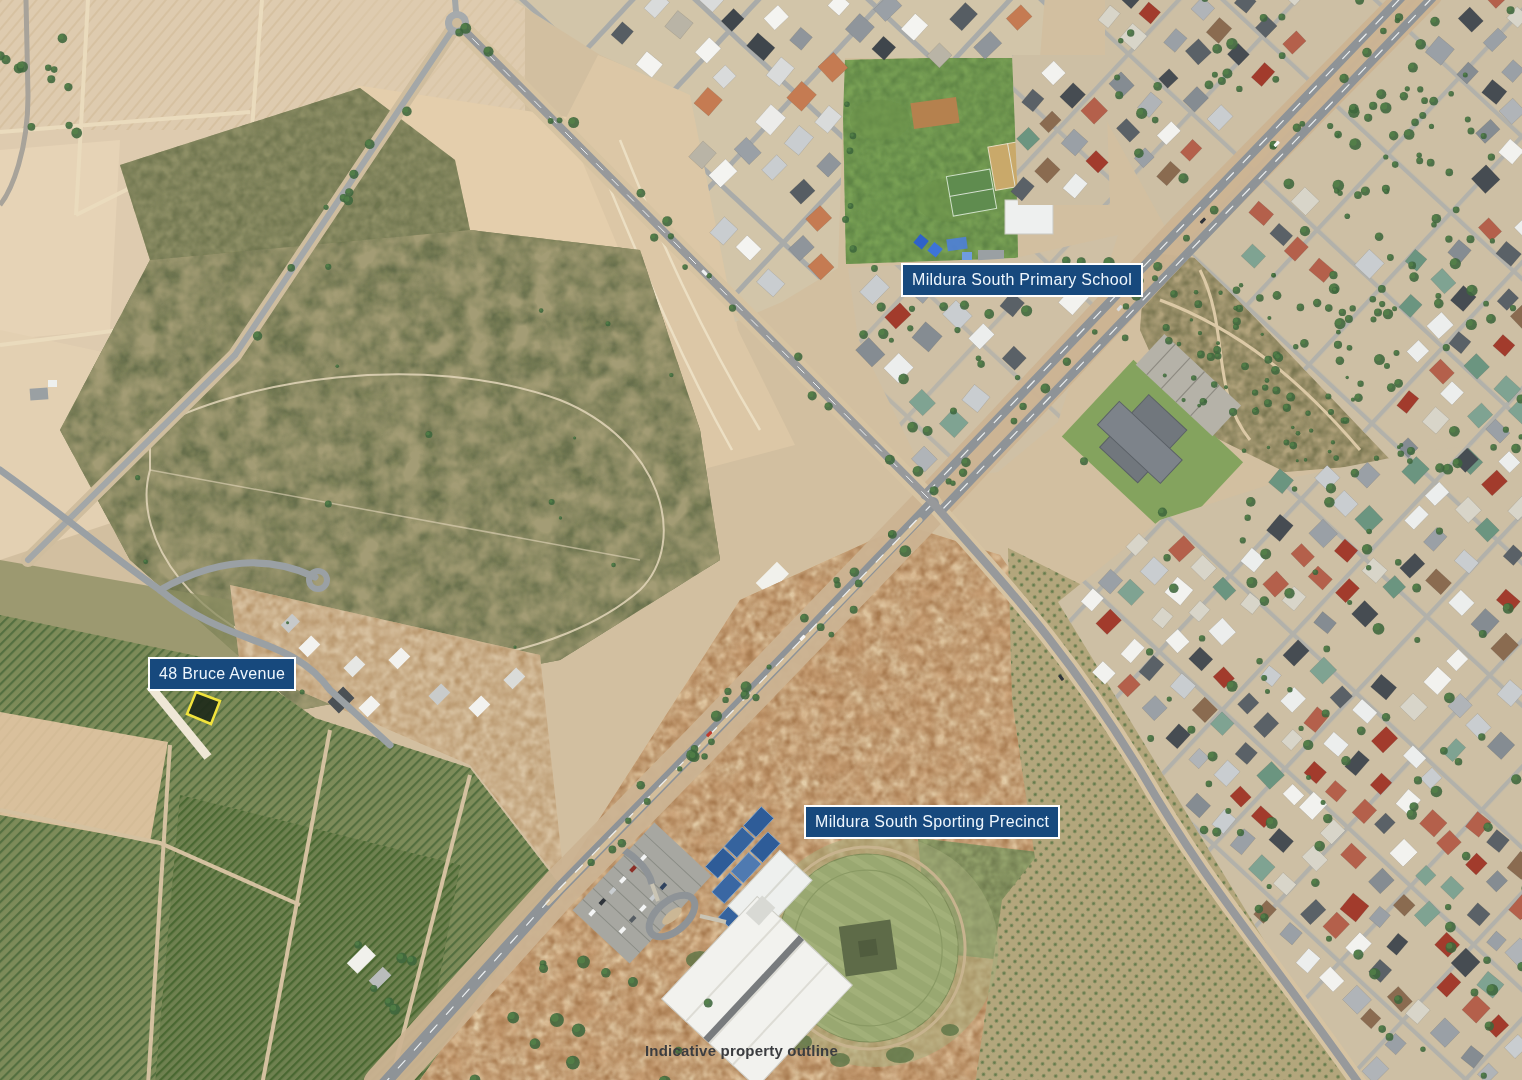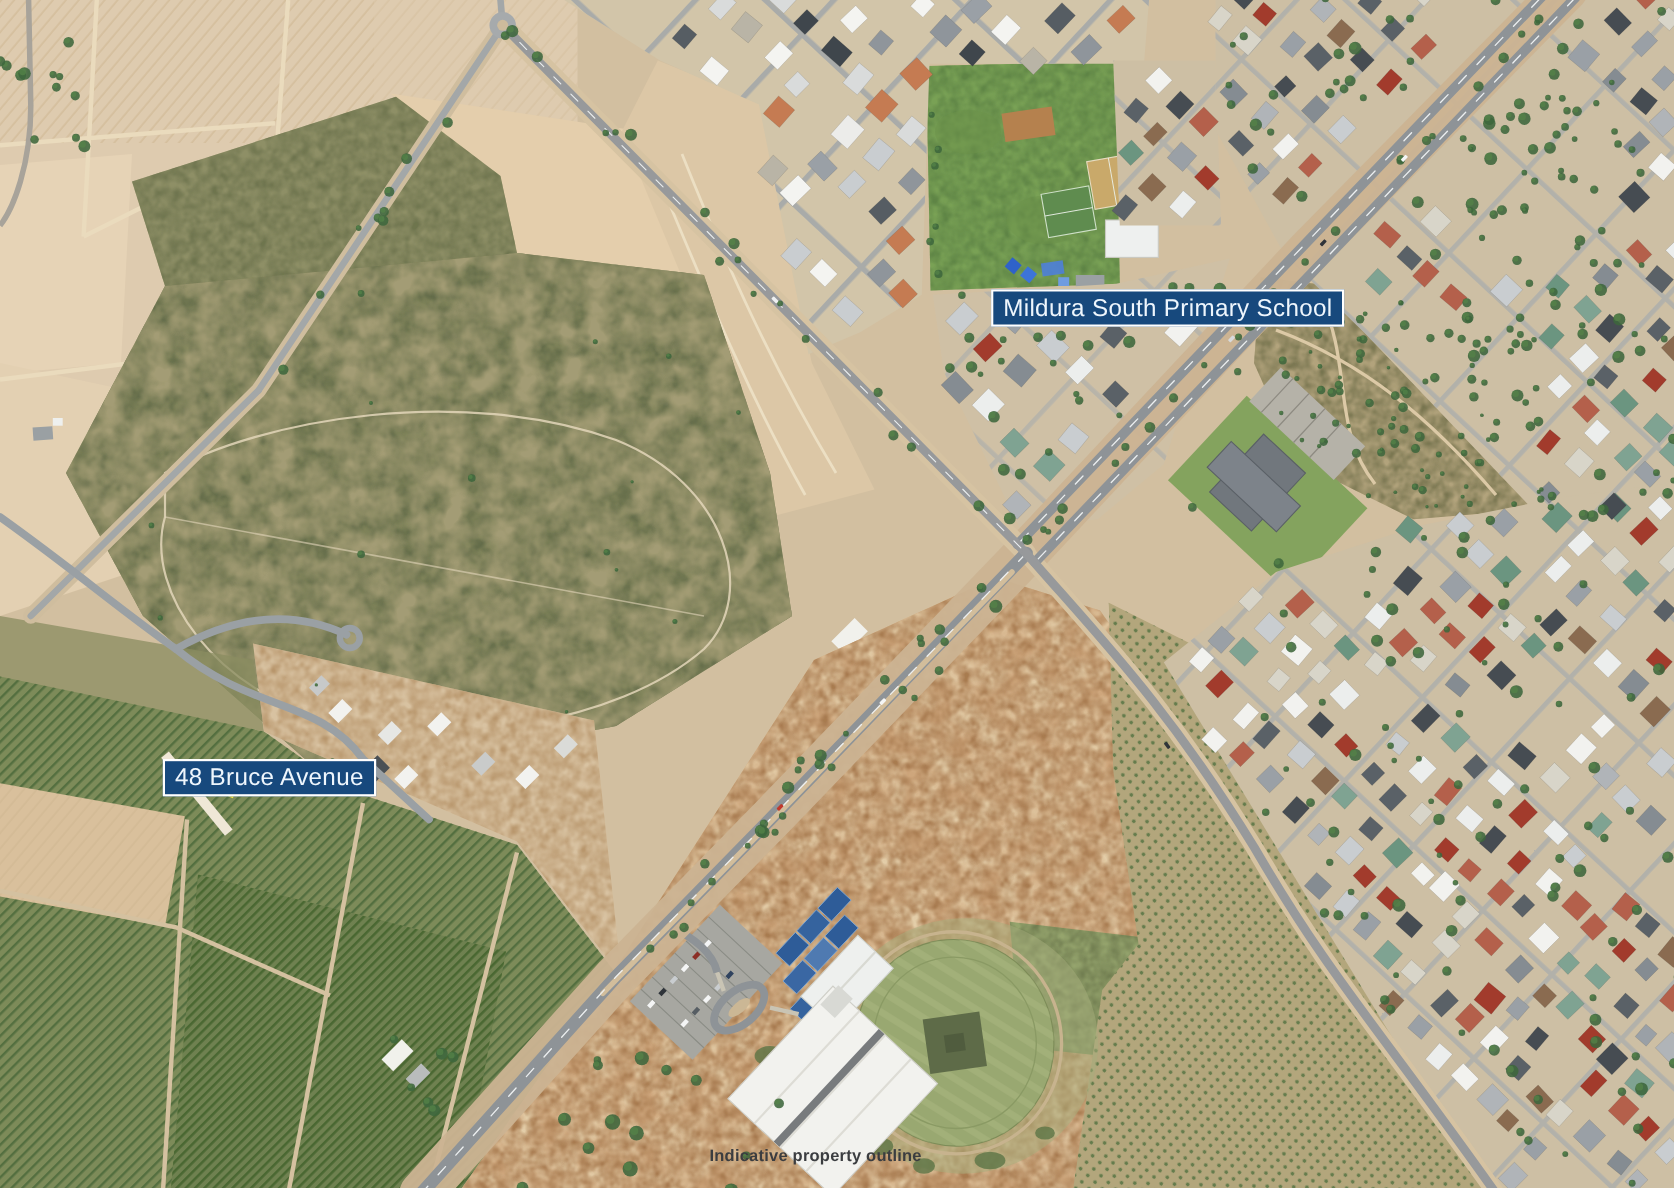--- a/index.html
+++ b/index.html
@@ -1,21 +1,21 @@
 <!DOCTYPE html>
 <html><head>
 <meta charset="utf-8">
 <style>
   html,body{margin:0;padding:0;background:#222;}
   #stage{position:relative;width:1522px;height:1080px;overflow:hidden;
          font-family:"Liberation Sans", sans-serif;background:#d2bfa0;}
   #scene{position:absolute;left:0;top:0;width:1522px;height:1080px;display:block;}
   .map-label{position:absolute;box-sizing:border-box;
     background:var(--label-bg,#17497d);border:2px solid var(--label-border,#ffffff);
-    color:var(--label-text,#eef6fd);font-size:22px;line-height:27px;font-weight:400;
+    color:var(--label-text,#eef6fd);font-size:16px;line-height:27px;font-weight:400;
     padding:1px 9px 2px 9px;white-space:nowrap;letter-spacing:.3px;}
   .caption{position:absolute;color:var(--caption-text,#3b3d40);font-size:15px;
     font-weight:600;white-space:nowrap;letter-spacing:.2px;}
 </style>
 </head>
 <body>
 
 <div id="stage" style="--label-bg: #17497d; --label-border: #ffffff; --label-text: #eef6fd; --caption-text: #3b3d40;">
 <svg id="scene" viewBox="0 0 1522 1080" xmlns="http://www.w3.org/2000/svg">
   <defs>
@@ -1496,17 +1496,20 @@
         <rect x="799.3" y="636.1" width="6.4" height="3.2" rx="0.8" fill="#f5f6f6" transform="rotate(134.1 802.5 637.8)"></rect>
         <rect x="706.0" y="732.4" width="6.4" height="3.2" rx="0.8" fill="#c0392b" transform="rotate(134.1 709.2 734.0)"></rect>
         <rect x="701.3" y="271.0" width="6.4" height="3.2" rx="0.8" fill="#eef0f1" transform="rotate(45.2 704.5 272.6)"></rect>
         <rect x="1057.9" y="676.0" width="6.4" height="3.2" rx="0.8" fill="#2f3439" transform="rotate(53.7 1061.1 677.6)"></rect>
       </g>
 </svg>
 
 <div class="map-label" style="left:901px;top:263px;">
   <span>Mildura South Primary School</span>
 </div>
-<div class="map-label" style="left:148px;top:657px;margin-top:33px;">
+<div class="map-label" style="left:148px;top:657px;">
   <span>48 Bruce Avenue</span>
+</div>
+<div class="map-label" style="left:804px;top:805px;">
+  <span>Mildura South Sporting Precinct</span>
 </div>
 <div class="caption" style="left:645px;top:1042px;">Indicative property outline</div>
 </div>
 
 </body></html>

